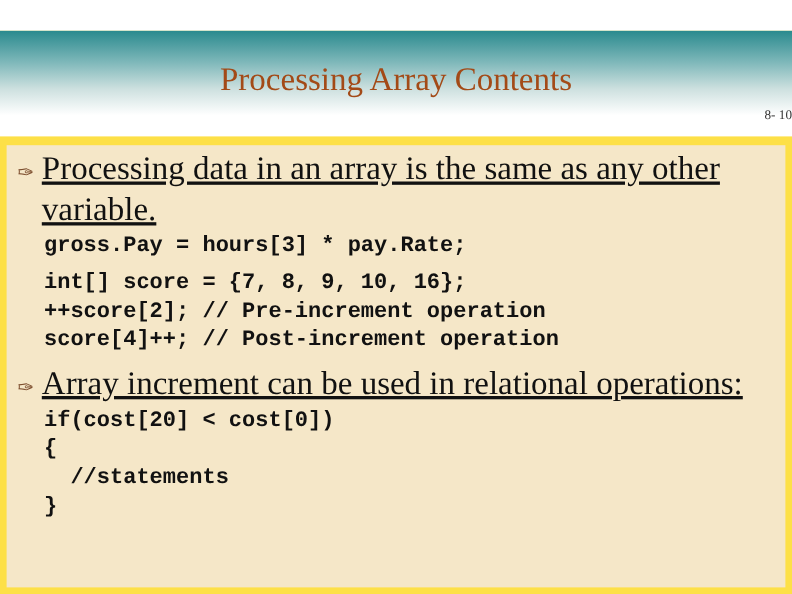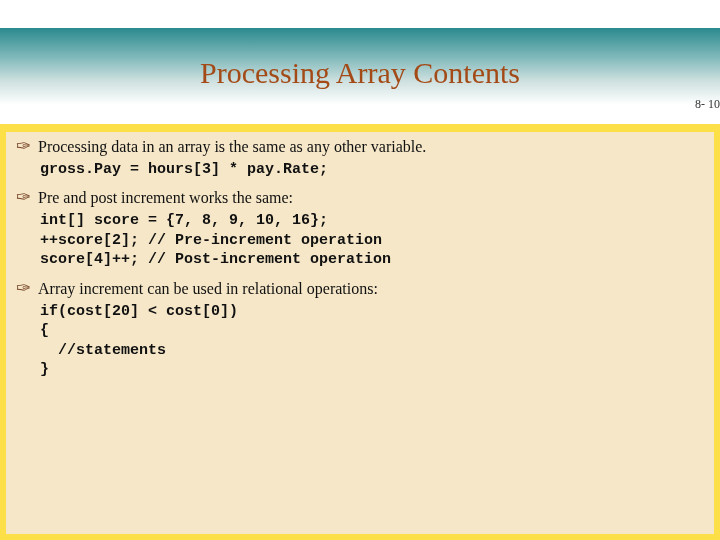--- a/index.html
+++ b/index.html
@@ -45,39 +45,40 @@
   .content {
     position: absolute;
     top: 104px;
     left: 6px;
     right: 6px;
     bottom: 34px;
     background: #f5e7c8;
     padding: 4px 10px 10px 10px;
   }
   .bullet-line {
-    font-size: 16px;
+    font-size: 30px;
     color: #111;
     line-height: 1.22;
     margin-bottom: 2px;
     padding-left: 22px;
     text-indent: -22px;
+    text-decoration: underline;
   }
   .bullet-line::before {
     content: "✑";
     color: #7a4a2a;
     font-size: 18px;
     display: inline-block;
     width: 22px;
     text-indent: 0;
   }
   .code {
     font-family: "Courier New", monospace;
     font-weight: bold;
-    font-size: 15px;
+    font-size: 20px;
     color: #111;
     white-space: pre;
     line-height: 1.3;
     padding-left: 24px;
     margin: 2px 0 8px 0;
   }
   .bottom-bar {
     position: absolute;
     left: 0;
     right: 0;
@@ -103,21 +104,20 @@
     <div class="title">Processing Array Contents</div>
     <div class="page-num">8-
 10</div>
   </div>
 
   <div class="content">
 
     <div class="bullet-line">Processing data in an array is the same as any other variable.</div>
     <div class="code">gross.Pay = hours[3] * pay.Rate;</div>
 
-    <div class="bullet-line">Pre and post increment works the same:</div>
     <div class="code">int[] score = {7, 8, 9, 10, 16};
 ++score[2]; // Pre-increment operation
 score[4]++; // Post-increment operation</div>
 
     <div class="bullet-line">Array increment can be used in relational operations:</div>
     <div class="code">if(cost[20] &lt; cost[0])
 {
   //statements
 }</div>
 

